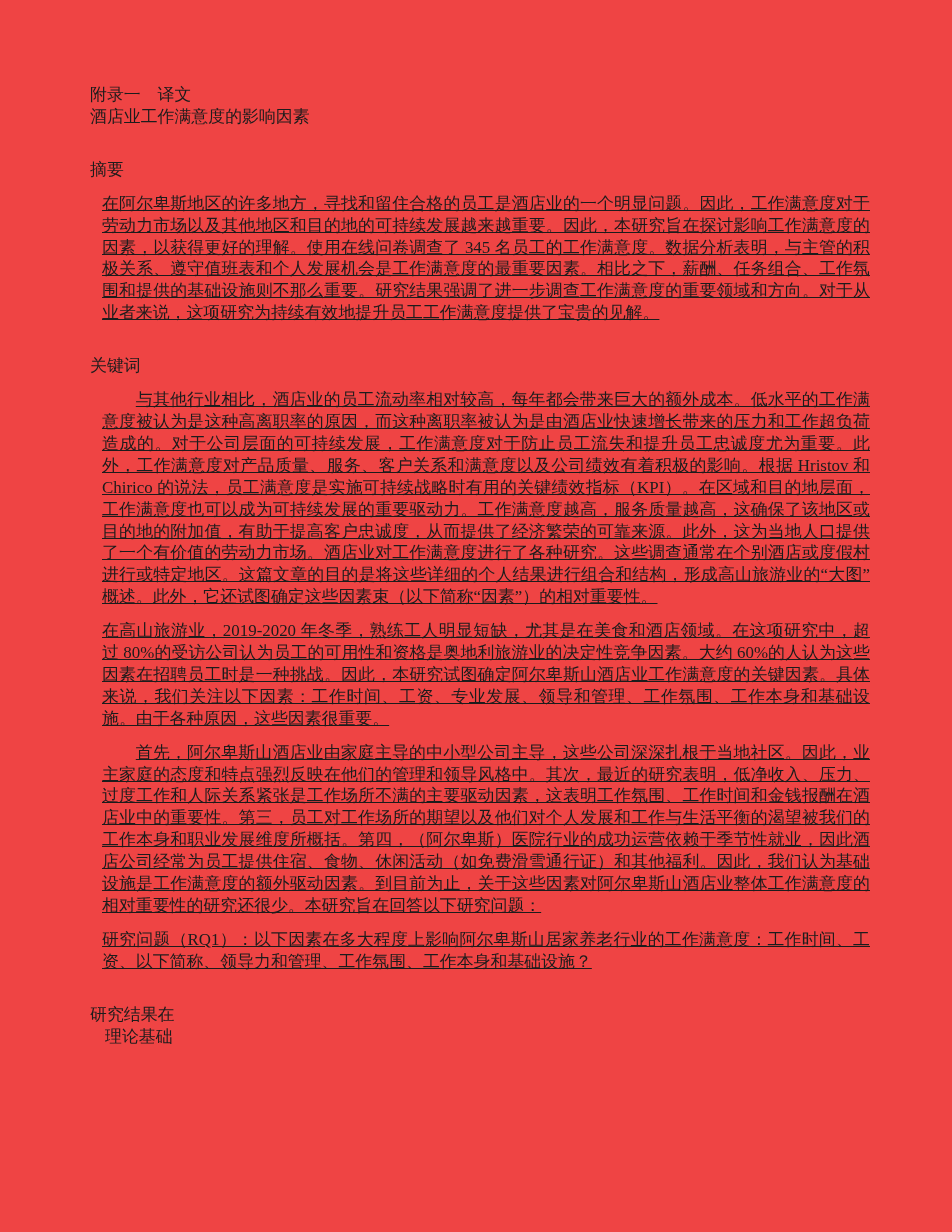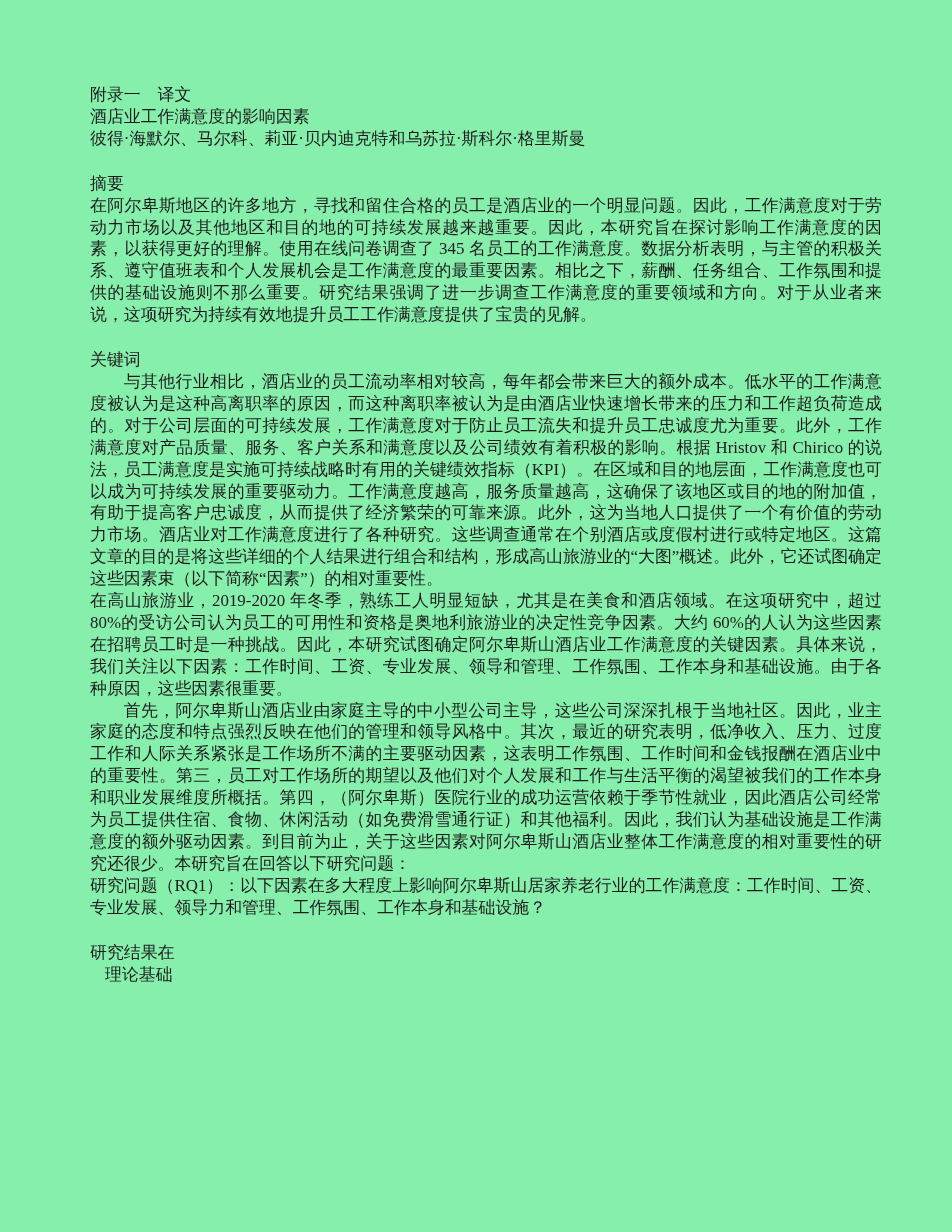--- a/index.html
+++ b/index.html
@@ -5,61 +5,61 @@
   html, body {
     margin: 0;
     padding: 0;
     background: #ffffff;
   }
   .page {
     position: relative;
     width: 952px;
     height: 1232px;
     box-sizing: border-box;
-    background: #86efac;
+    background: #ef4444;
     padding: 84px 70px 0 90px;
     overflow: hidden;
     font-family: "Liberation Serif", "DejaVu Serif", serif;
     font-size: 16.9px;
     line-height: 21.9px;
     color: #1c1c1c;
     text-align: justify;
   }
   .line, .heading, .subheading {
     white-space: pre-wrap;
   }
   p.para {
-    margin: 0;
+    margin: 12px;
+    text-decoration: underline;
   }
   .heading {
-    margin-top: 23px;
+    margin-top: 31px;
   }
   .subheading {
     margin-top: 0;
     margin-left: 15px;
   }
   .indent {
     text-indent: 2em;
   }
 </style>
 </head>
 <body>
 
 <div class="page">
 
   <div class="line">附录一　译文</div>
   <div class="line">酒店业工作满意度的影响因素</div>
-  <div class="line">彼得·海默尔、马尔科、莉亚·贝内迪克特和乌苏拉·斯科尔·格里斯曼</div>
 
   <div class="heading">摘要</div>
   <p class="para">在阿尔卑斯地区的许多地方，寻找和留住合格的员工是酒店业的一个明显问题。因此，工作满意度对于劳动力市场以及其他地区和目的地的可持续发展越来越重要。因此，本研究旨在探讨影响工作满意度的因素，以获得更好的理解。使用在线问卷调查了 345 名员工的工作满意度。数据分析表明，与主管的积极关系、遵守值班表和个人发展机会是工作满意度的最重要因素。相比之下，薪酬、任务组合、工作氛围和提供的基础设施则不那么重要。研究结果强调了进一步调查工作满意度的重要领域和方向。对于从业者来说，这项研究为持续有效地提升员工工作满意度提供了宝贵的见解。</p>
 
   <div class="heading">关键词</div>
 
   <p class="para indent">与其他行业相比，酒店业的员工流动率相对较高，每年都会带来巨大的额外成本。低水平的工作满意度被认为是这种高离职率的原因，而这种离职率被认为是由酒店业快速增长带来的压力和工作超负荷造成的。对于公司层面的可持续发展，工作满意度对于防止员工流失和提升员工忠诚度尤为重要。此外，工作满意度对产品质量、服务、客户关系和满意度以及公司绩效有着积极的影响。根据 Hristov 和 Chirico 的说法，员工满意度是实施可持续战略时有用的关键绩效指标（KPI）。在区域和目的地层面，工作满意度也可以成为可持续发展的重要驱动力。工作满意度越高，服务质量越高，这确保了该地区或目的地的附加值，有助于提高客户忠诚度，从而提供了经济繁荣的可靠来源。此外，这为当地人口提供了一个有价值的劳动力市场。酒店业对工作满意度进行了各种研究。这些调查通常在个别酒店或度假村进行或特定地区。这篇文章的目的是将这些详细的个人结果进行组合和结构，形成高山旅游业的“大图”概述。此外，它还试图确定这些因素束（以下简称“因素”）的相对重要性。</p>
   <p class="para">在高山旅游业，2019-2020 年冬季，熟练工人明显短缺，尤其是在美食和酒店领域。在这项研究中，超过 80%的受访公司认为员工的可用性和资格是奥地利旅游业的决定性竞争因素。大约 60%的人认为这些因素在招聘员工时是一种挑战。因此，本研究试图确定阿尔卑斯山酒店业工作满意度的关键因素。具体来说，我们关注以下因素：工作时间、工资、专业发展、领导和管理、工作氛围、工作本身和基础设施。由于各种原因，这些因素很重要。</p>
   <p class="para indent">首先，阿尔卑斯山酒店业由家庭主导的中小型公司主导，这些公司深深扎根于当地社区。因此，业主家庭的态度和特点强烈反映在他们的管理和领导风格中。其次，最近的研究表明，低净收入、压力、过度工作和人际关系紧张是工作场所不满的主要驱动因素，这表明工作氛围、工作时间和金钱报酬在酒店业中的重要性。第三，员工对工作场所的期望以及他们对个人发展和工作与生活平衡的渴望被我们的工作本身和职业发展维度所概括。第四，（阿尔卑斯）医院行业的成功运营依赖于季节性就业，因此酒店公司经常为员工提供住宿、食物、休闲活动（如免费滑雪通行证）和其他福利。因此，我们认为基础设施是工作满意度的额外驱动因素。到目前为止，关于这些因素对阿尔卑斯山酒店业整体工作满意度的相对重要性的研究还很少。本研究旨在回答以下研究问题：</p>
-  <p class="para">研究问题（RQ1）：以下因素在多大程度上影响阿尔卑斯山居家养老行业的工作满意度：工作时间、工资、专业发展、领导力和管理、工作氛围、工作本身和基础设施？</p>
+  <p class="para">研究问题（RQ1）：以下因素在多大程度上影响阿尔卑斯山居家养老行业的工作满意度：工作时间、工资、以下简称、领导力和管理、工作氛围、工作本身和基础设施？</p>
 
   <div class="heading">研究结果在</div>
   <div class="subheading">理论基础</div>
 
 </div>
 
 </body></html>

